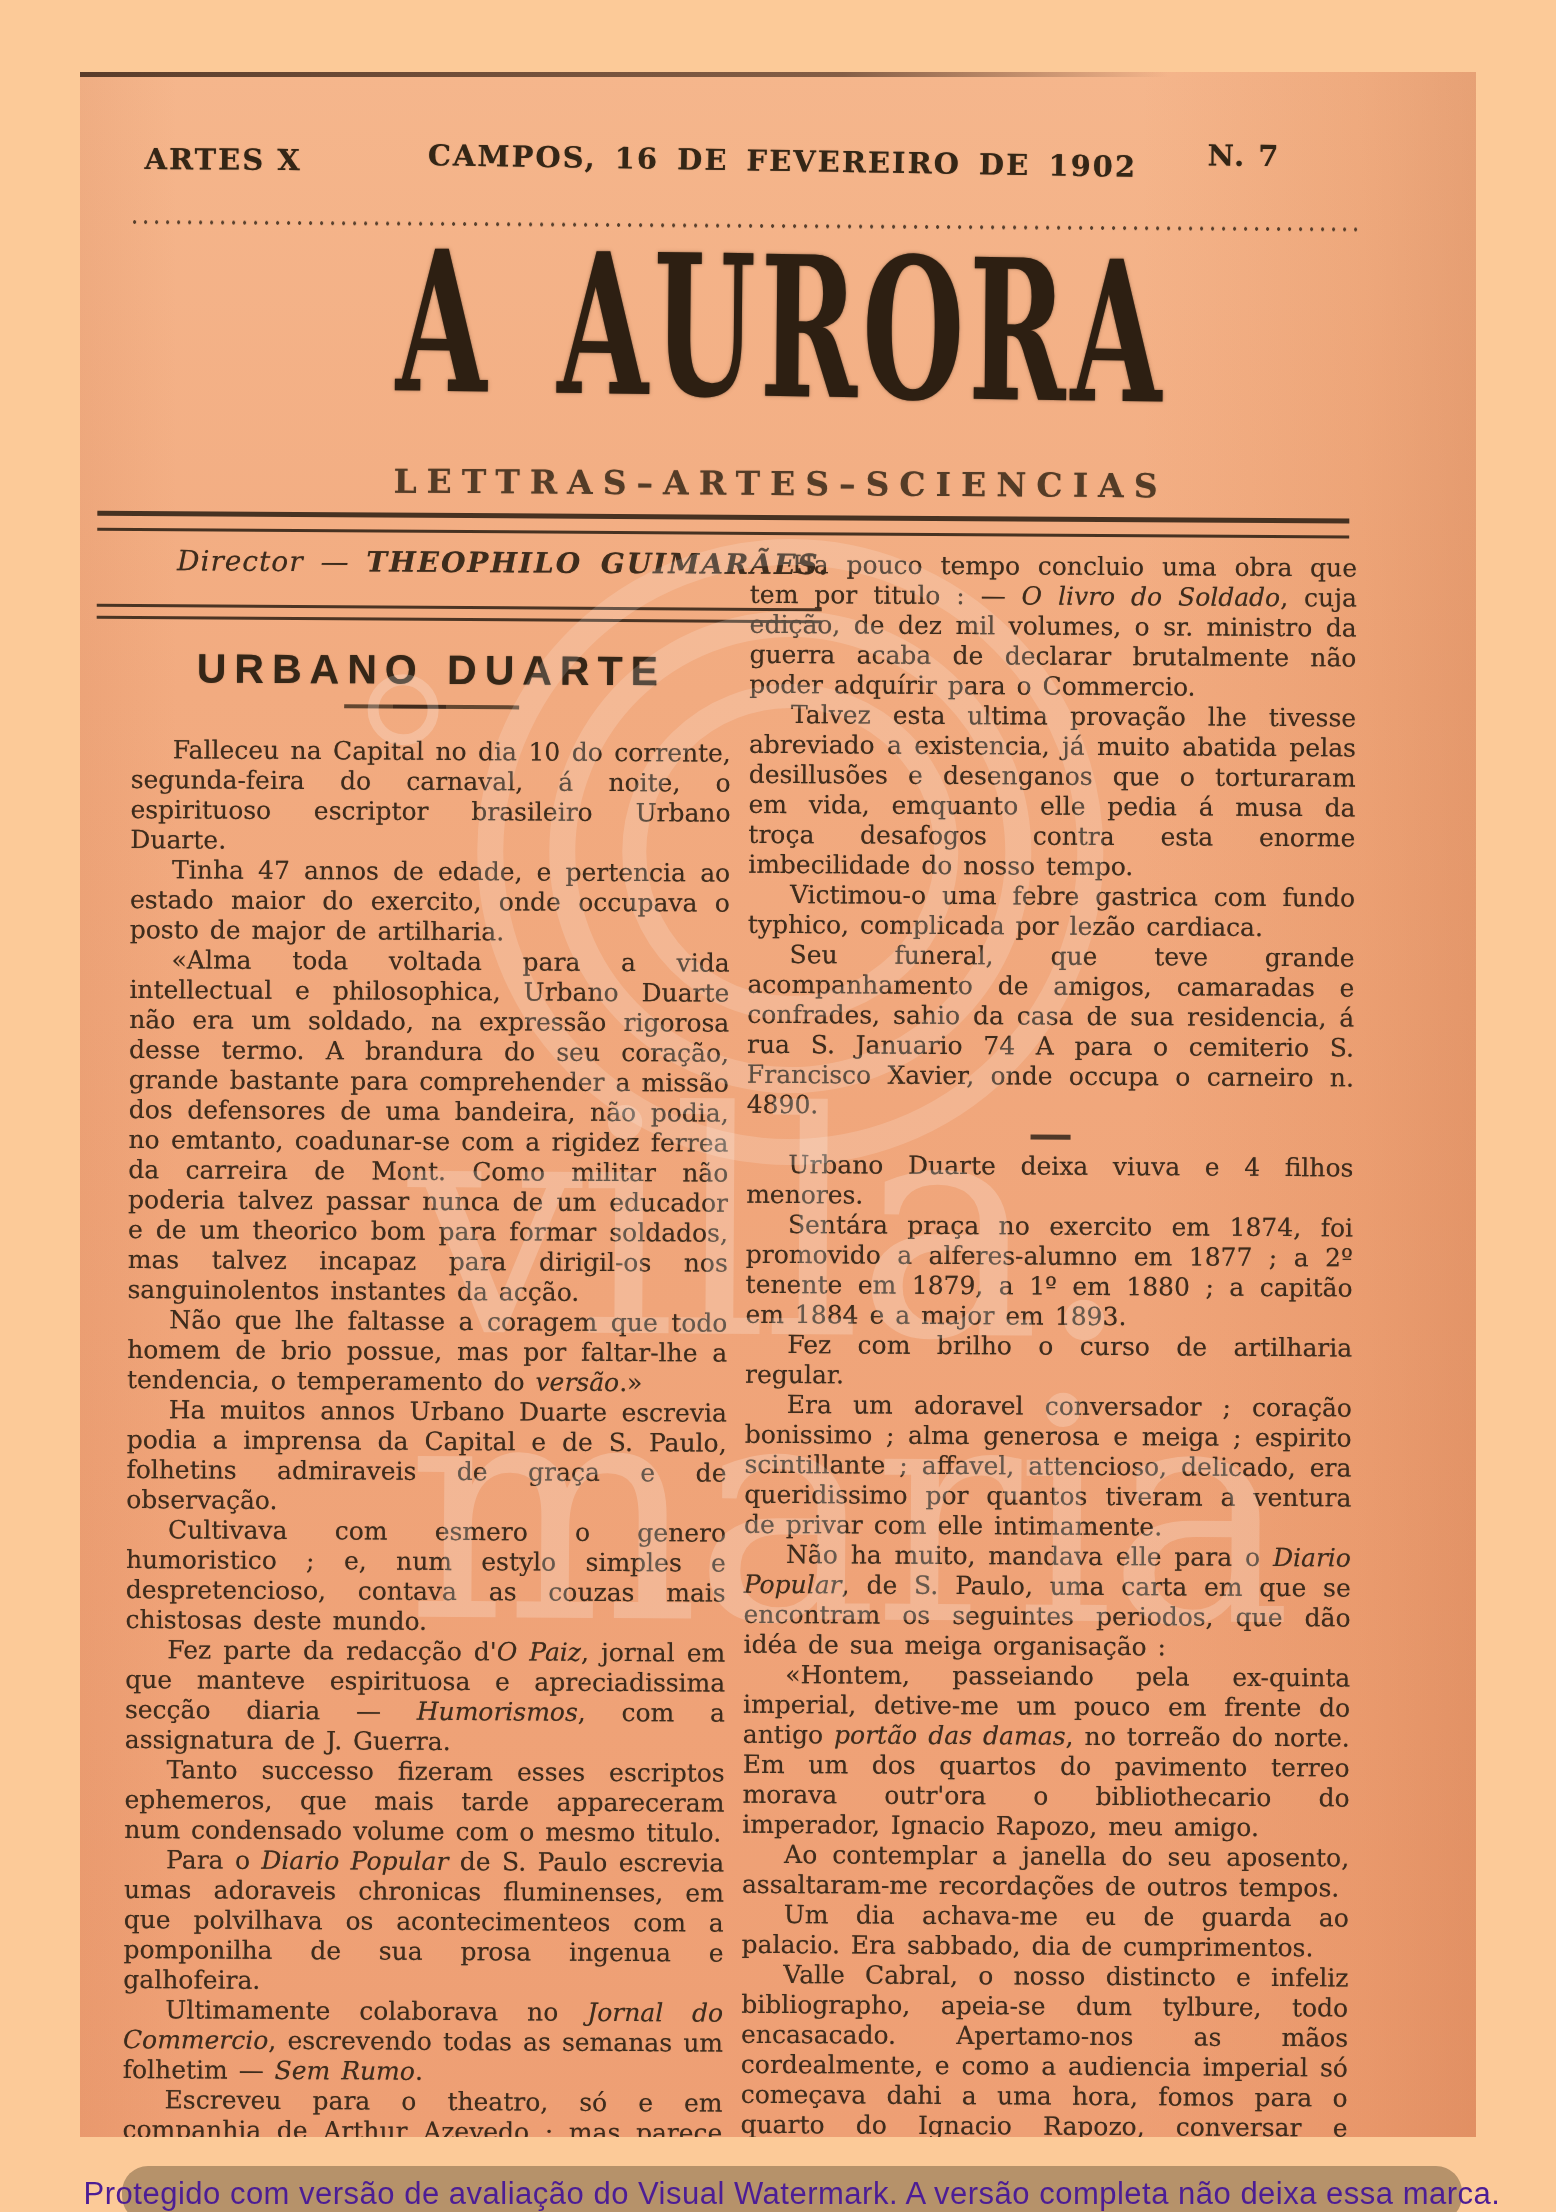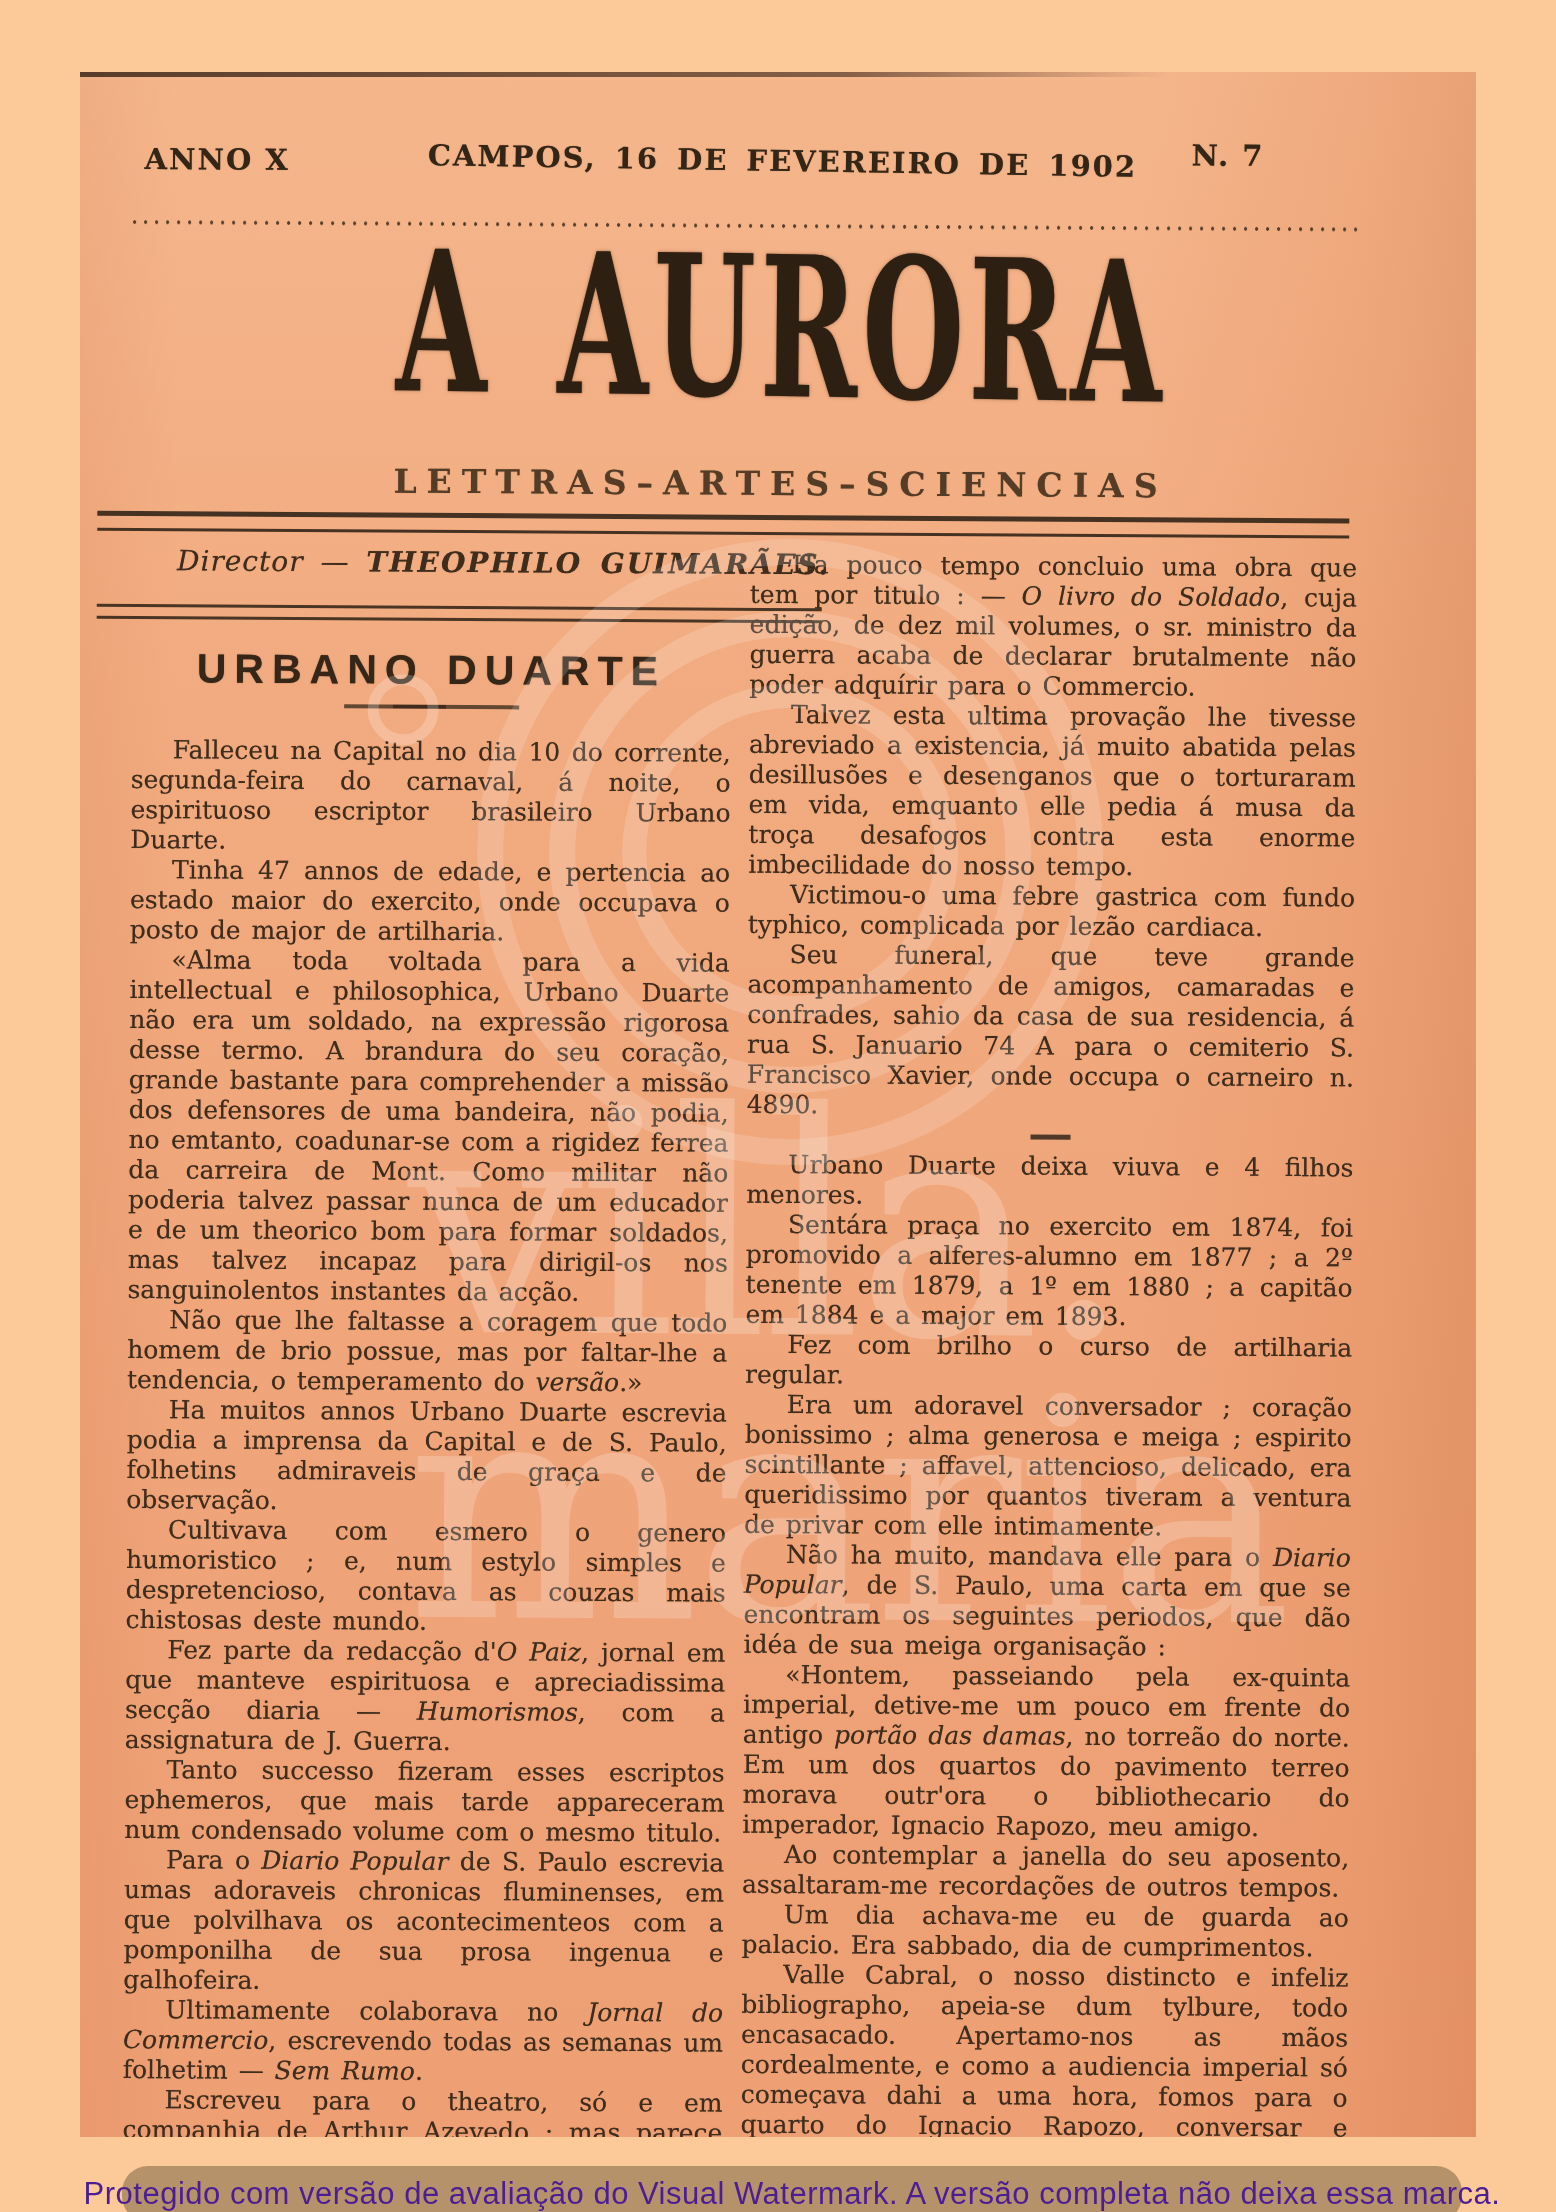--- a/index.html
+++ b/index.html
@@ -16,21 +16,21 @@
   .page::before{content:"";position:absolute;top:0;left:0;width:78%;height:5px;
         background:linear-gradient(90deg, rgba(40,22,12,.75), rgba(40,22,12,.55) 70%, rgba(40,22,12,0));}
   .page-inner{position:absolute;inset:0;transform:rotate(.35deg);transform-origin:50% 40%;}
 
   
   .mast-item{position:absolute;font-weight:bold;font-size:29px;color:#3325166;
              color:#342616;letter-spacing:2px;white-space:nowrap;
              text-shadow:0 0 1px rgba(52,38,22,.55);}
   .mast-anno{left:60px;top:74px;}
   .mast-date{left:50%;top:72px;transform:translateX(-50%) rotate(.6deg);word-spacing:6px;}
-  .mast-num{right:216px;top:64px;text-align:center;}
+  .mast-num{right:200px;top:64px;text-align:center;}
   .rule-dotted{position:absolute;left:45px;top:152px;width:1230px;height:4px;
         background-image:radial-gradient(circle,#3c2b1c 1.6px,rgba(0,0,0,0) 1.9px);
         background-size:11px 4px;background-repeat:repeat-x;opacity:.85;}
 
   .paper-title{position:absolute;left:0;right:0;top:158px;text-align:center;
         font-size:195px;line-height:1;font-weight:bold;color:#2d1f12;
         letter-spacing:8px;word-spacing:34px;transform:scaleX(.6) rotate(.3deg);
         transform-origin:50% 50%;white-space:nowrap;
         text-shadow:0 0 2px rgba(55,35,18,.6),0 0 6px rgba(90,55,30,.25);}
   .paper-subtitle{position:absolute;left:0;right:0;top:392px;text-align:center;
@@ -80,21 +80,21 @@
         color:#4c1d95;letter-spacing:.5px;white-space:nowrap;}
 </style>
 </head>
 <body>
 
 <div id="stage">
 
   <div class="page">
     <div class="page-inner">
 
-      <div class="mast-item mast-anno">ANNO X</div>
+      <div class="mast-item mast-anno">ARTES X</div>
       <div class="mast-item mast-date">CAMPOS, 16 DE FEVEREIRO DE 1902</div>
       <div class="mast-item mast-num">N. 7</div>
       <div class="rule-dotted"></div>
 
       <div class="paper-title">A AURORA</div>
       <div class="paper-subtitle">LETTRAS–ARTES–SCIENCIAS</div>
       <div class="rule-double-big"></div>
 
       <div class="columns">
 

